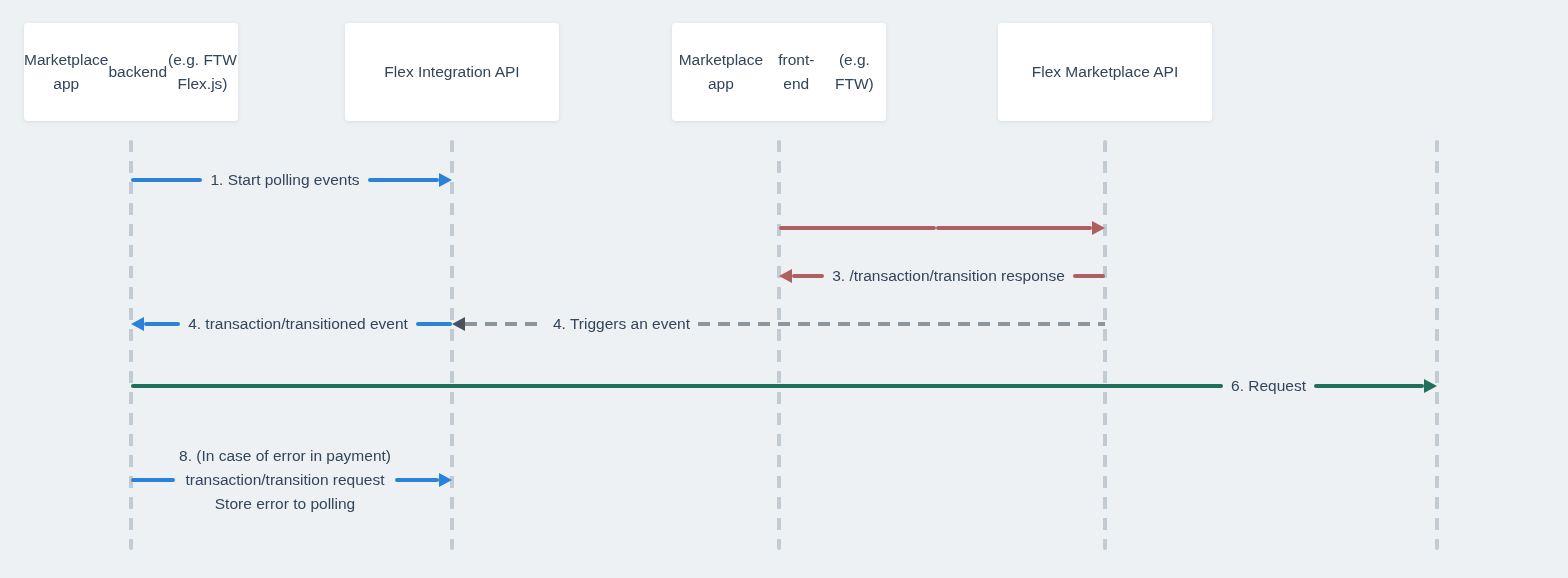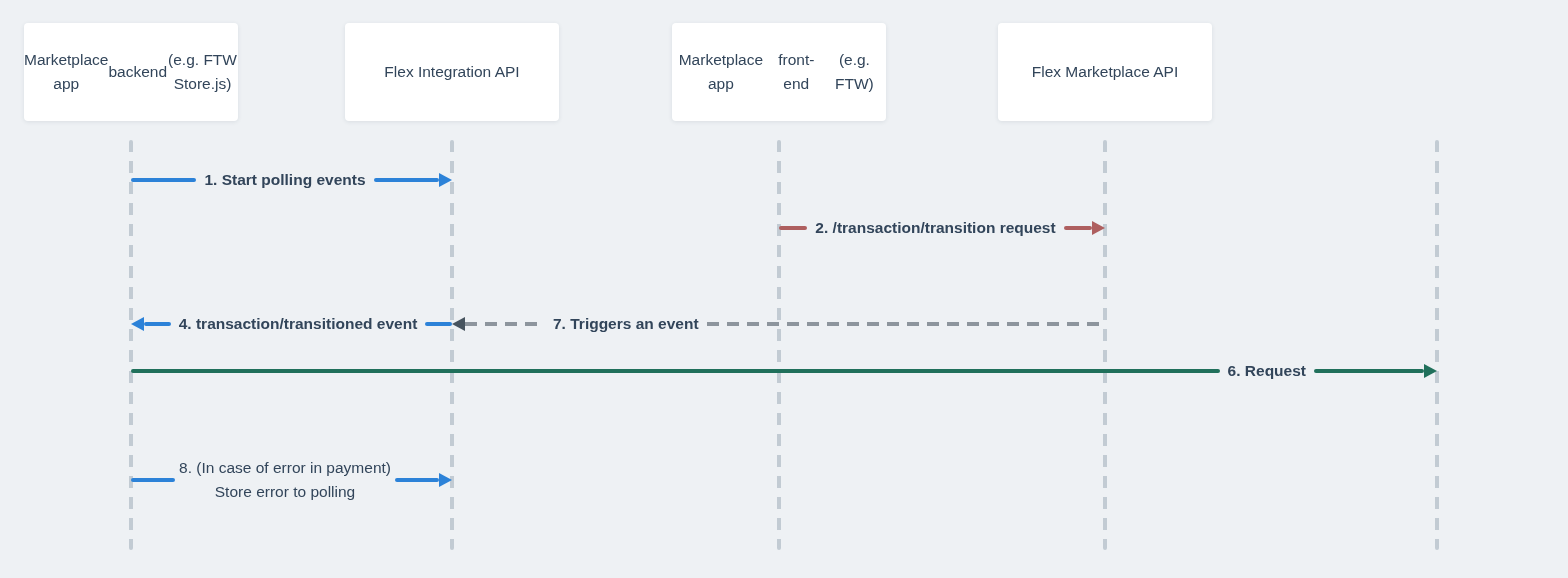--- a/index.html
+++ b/index.html
@@ -37,21 +37,21 @@
     border-radius: 2px;
   }
 
   
   .msg {
     position: absolute;
     height: 28px;
     display: flex; align-items: center;
     font-size: 15.5px; white-space: nowrap;
   }
-  .msg .label { margin: 0 8px; flex: 0 0 auto; font-weight: bold; }
+  .msg .label { margin: 0 8px; flex: 0 0 auto; }
   .line {
     height: 4px; border-radius: 2px; flex: 1 1 auto; min-width: 14px;
   }
   .line.fixed110 { flex: 0 0 110px; }
   .line.fixed80  { flex: 0 0 80px; }
   .blue  .line { background: var(--blue, #2c82d8); }
   .red   .line { background: var(--red, #ae5f5f); }
   .green .line { background: var(--green, #20705b); }
   .gray  .line {
     background: repeating-linear-gradient(90deg,
@@ -72,21 +72,21 @@
   .label-block { margin: 0 4px; text-align: center; line-height: 24px; flex: 0 0 auto; }
 </style>
 </head>
 <body>
 
 <div class="stage">
 
   <div class="participant" style="left:24px">
     <span>Marketplace app</span>
     <span>backend</span>
-    <span>(e.g. FTW Store.js)</span>
+    <span>(e.g. FTW Flex.js)</span>
   </div>
   <div class="participant" style="left:345px">
     <span>Flex Integration API</span>
   </div>
   <div class="participant" style="left:672px">
     <span>Marketplace app</span>
     <span>front-end</span>
     <span>(e.g. FTW)</span>
   </div>
   <div class="participant" style="left:998px">
@@ -101,51 +101,57 @@
 
   <div class="msg blue" style="left:131px; width:321px; top:166px">
     <div class="line"></div>
     <div class="label">1. Start polling events</div>
     <div class="line"></div>
     <div class="head right"></div>
   </div>
 
   <div class="msg red" style="left:779px; width:326px; top:214px">
     <div class="line"></div>
-    <div class="label">2. /transaction/transition request</div>
     <div class="line"></div>
     <div class="head right"></div>
   </div>
 
+  <div class="msg red" style="left:779px; width:326px; top:262px">
+    <div class="head left"></div>
+    <div class="line"></div>
+    <div class="label">3. /transaction/transition response</div>
+    <div class="line"></div>
+  </div>
 
   <div class="msg gray grayhead" style="left:452px; width:653px; top:310px">
     <div class="head left"></div>
     <div class="line fixed80"></div>
-    <div class="label">7. Triggers an event</div>
+    <div class="label">4. Triggers an event</div>
     <div class="line"></div>
   </div>
 
   <div class="msg blue" style="left:131px; width:321px; top:310px">
     <div class="head left"></div>
     <div class="line"></div>
     <div class="label">4. transaction/transitioned event</div>
     <div class="line"></div>
   </div>
 
-  <div class="msg green" style="left:131px; width:1306px; top:357px">
+  <div class="msg green" style="left:131px; width:1306px; top:372px">
     <div class="line"></div>
     <div class="label">6. Request</div>
     <div class="line fixed110"></div>
     <div class="head right"></div>
   </div>
 
 
   <div class="msg blue tall" style="left:131px; width:321px; top:444px">
     <div class="line"></div>
     <div class="label-block">
       <div>8. (In case of error in payment)</div>
+      <div>transaction/transition request</div>
       <div>Store error to polling</div>
     </div>
     <div class="line"></div>
     <div class="head right"></div>
   </div>
 
 </div>
 
 </body></html>

